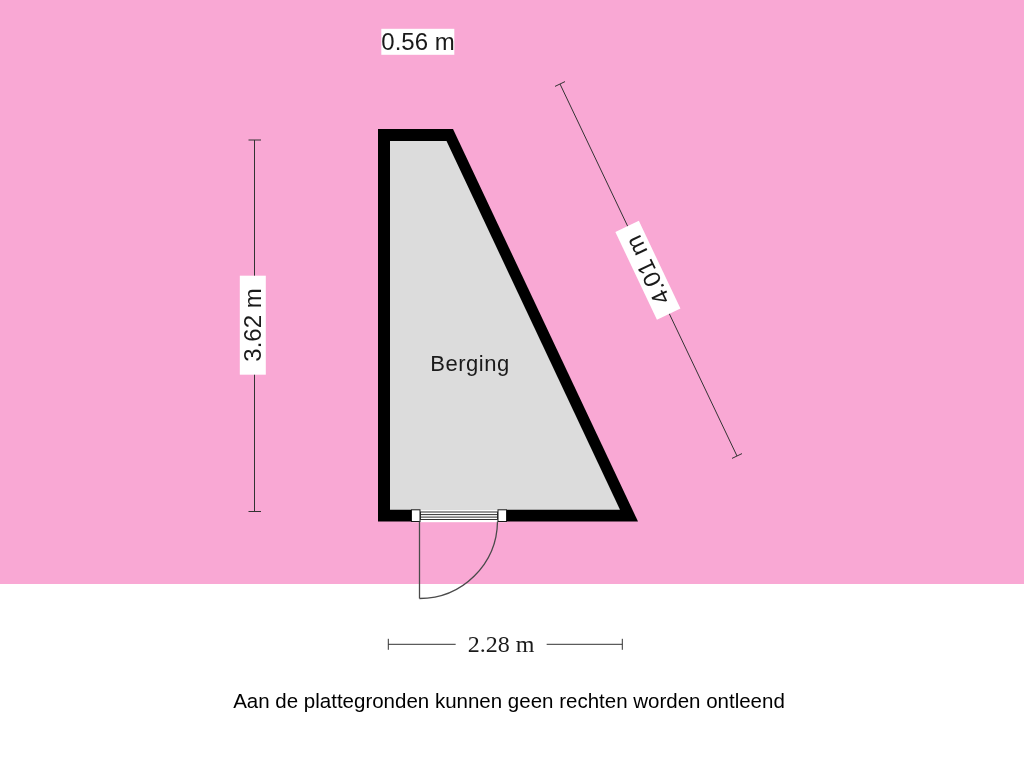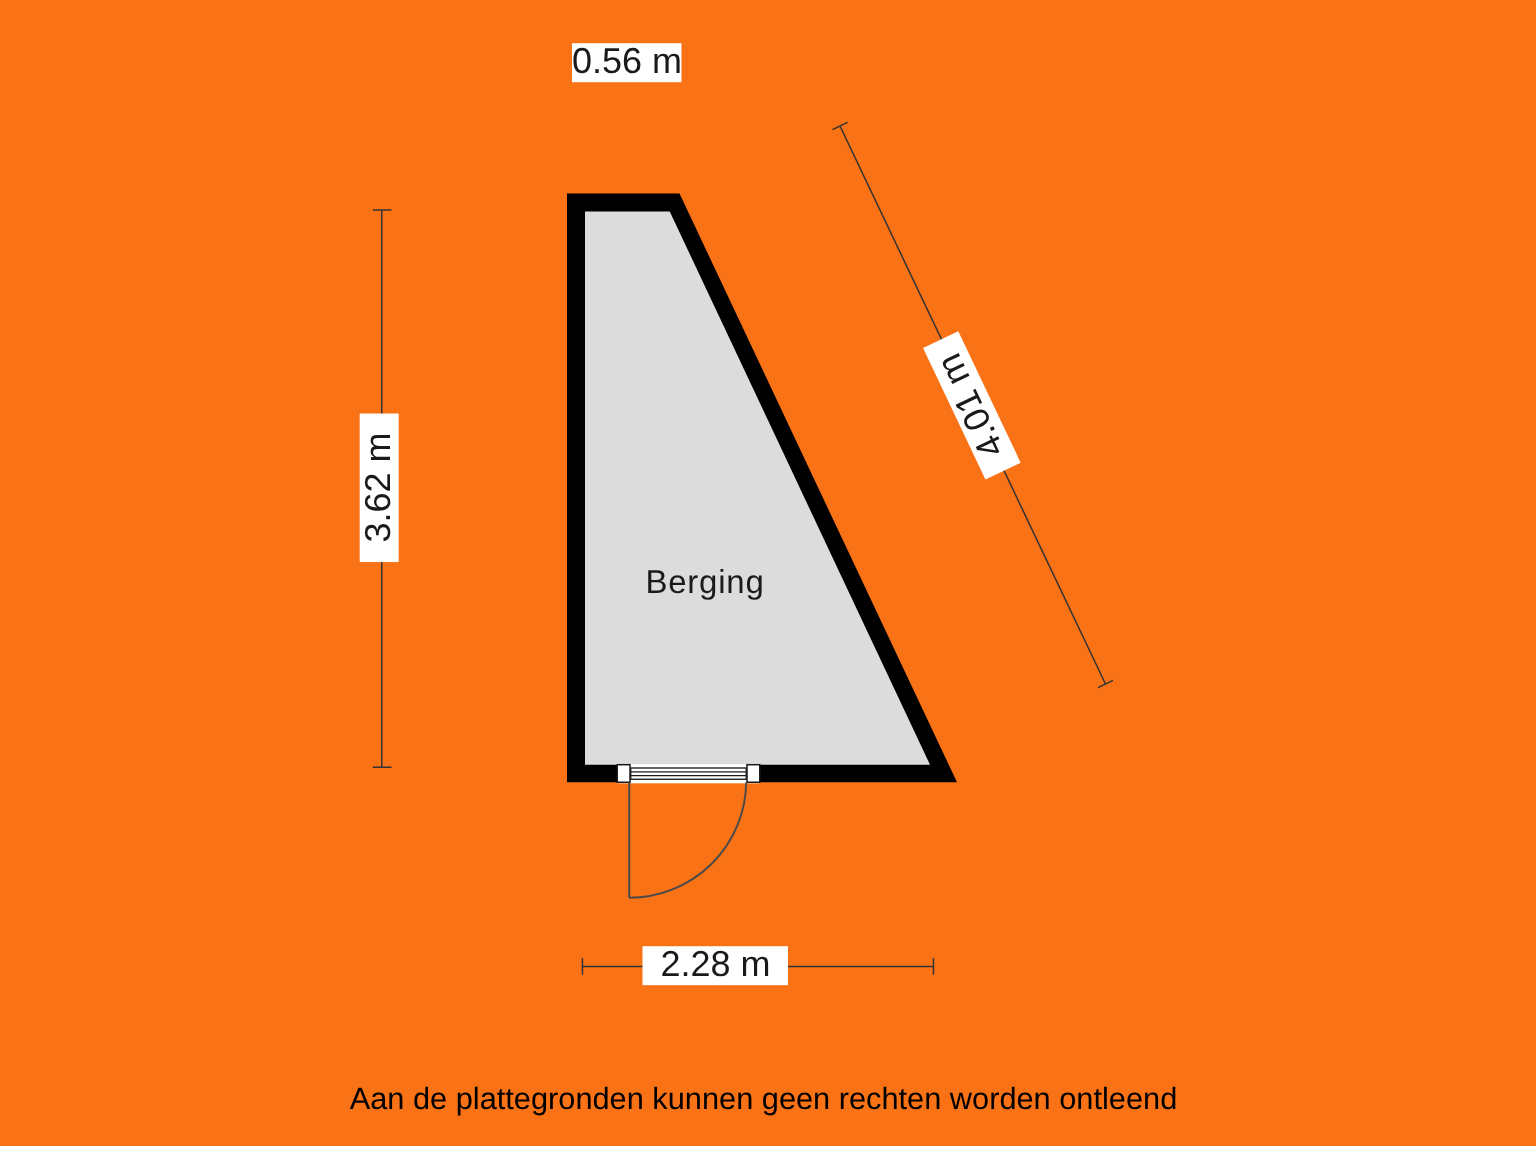--- a/index.html
+++ b/index.html
@@ -1,38 +1,37 @@
 <!DOCTYPE html>
 <html><head>
 <meta charset="utf-8">
 <style>
   html,body{margin:0;padding:0;}
   body{
     width:1024px;height:768px;background:#ffffff;overflow:hidden;
     font-family:"Liberation Sans",sans-serif;color:#000;
   }
-  .canvas{position:relative;width:1024px;height:764px;background:#f97316;}
+  .canvas{position:relative;width:1024px;height:584px;background:#f9a8d4;}
   .plan-svg{position:absolute;left:0;top:0;}
   .dim-label{
     position:absolute;font-size:24px;line-height:1.1;color:#1a1a1a;
     background:#fff;white-space:nowrap;transform-origin:center;
   }
   .dim-label.top   {left:418px;top:42px; transform:translate(-50%,-50%);}
   .dim-label.left  {left:253px;top:325px;transform:translate(-50%,-50%) rotate(-90deg);padding:0 13px;}
   .dim-label.diag  {left:648px;top:270px;transform:translate(-50%,-50%) rotate(-115.4deg);padding:0 12px;}
-  .dim-label.bottom{left:477px;top:644px;transform:translate(-50%,-50%);padding:0 12px;}
+  .dim-label.bottom{left:501px;top:644px;transform:translate(-50%,-50%);padding:0 12px;font-family:Liberation Serif, serif;}
   .room-label{
     position:absolute;left:470px;top:364px;transform:translate(-50%,-50%);
     font-size:22px;color:#1a1a1a;background:transparent;white-space:nowrap;
     letter-spacing:0.5px;
-    margin-top:24px;
   }
   .footer{
     position:absolute;left:509px;top:688px;transform:translateX(-50%);
-    text-align:center;font-size:20.5px;line-height:26.5px;white-space:nowrap;color:#000;margin-top:32px;
+    text-align:center;font-size:20.5px;line-height:26.5px;white-space:nowrap;color:#000;
   }
 </style>
 </head>
 <body>
 
 <div class="canvas">
 
   <svg class="plan-svg" width="1024" height="768" viewBox="0 0 1024 768">
 
     <polygon points="378,129 453,129 638,521.5 378,521.5" fill="#000000"></polygon>

